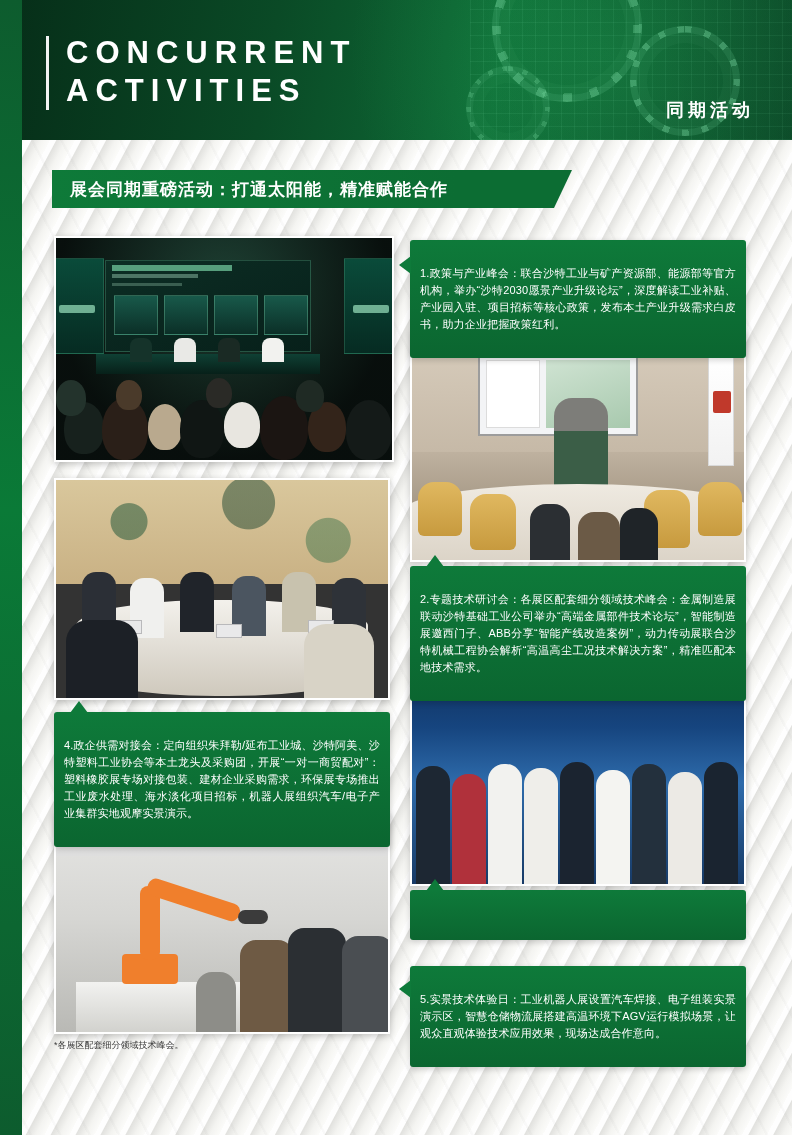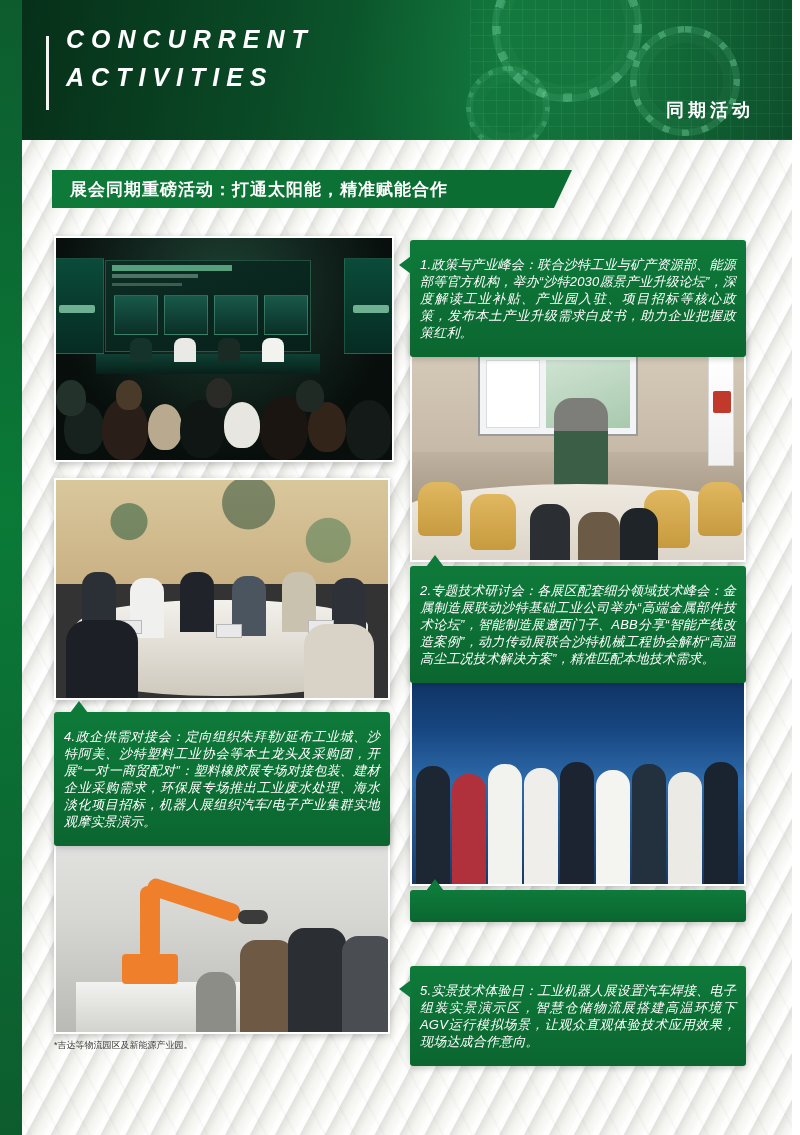--- a/index.html
+++ b/index.html
@@ -84,23 +84,23 @@
     background:
       linear-gradient(90deg, rgba(0,0,0,0) 0%, rgba(30,140,80,0.18) 100%),
       repeating-linear-gradient(0deg, rgba(150,255,200,0.07) 0 1px, rgba(0,0,0,0) 1px 13px),
       repeating-linear-gradient(90deg, rgba(150,255,200,0.07) 0 1px, rgba(0,0,0,0) 1px 13px);
   }
   .header-rule {
     position:absolute; left:46px; top:36px; width: 3px; height: 74px;
     background:#ffffff; opacity:.95;
   }
   .header-title {
-    position:absolute; left:66px; top:20px;
+    position:absolute; left:66px; top:34px;
     color:#ffffff;
-    font-size:25px; font-weight:bold; letter-spacing:7px; line-height:38px;font-style:italic;
+    font-size:31px; font-weight:bold; letter-spacing:7px; line-height:38px;
   }
   .header-title .l2 { display:block; }
   .header-cn {
     position:absolute; right:46px; top:98px;
     color:#ffffff; font-size:18px; font-weight:bold; letter-spacing:4px;
   }
 
   
   .section-bar {
     position:absolute; left:52px; top:170px;
@@ -211,28 +211,27 @@
   .p5 .arm{position:absolute;background:#f07f2c;border-radius:8px;}
   .p5 .table{position:absolute;left:20px;top:168px;right:30px;height:54px;background:linear-gradient(180deg,#f2f2f0,#cfcfcb);}
   .p5 .visitor{position:absolute;bottom:0;border-radius:16px 16px 0 0;}
 
   
   .callout {
     position:absolute;
     background: linear-gradient(180deg,#0e7a3a 0%, #0b6630 100%);
     color:#ffffff;
     border-radius: 3px;
-    padding: 16px 10px;
-    font-size: 13px;
+    padding: 25px 10px;
+    font-size: 11px;
     line-height: 17px;
     letter-spacing: .2px;
     box-shadow: 0 2px 6px rgba(0,0,0,.18);
     z-index: 4;
     text-align: justify;
-    font-style: italic;
   }
   .callout .tip {
     position:absolute; width:0; height:0;
   }
   .c1 { left: 410px; top: 240px; width: 336px; }
   .c1 .tip { left:-11px; top:16px; border-top:9px solid transparent; border-bottom:9px solid transparent; border-right:12px solid #0e7a3a; }
   .c2 { left: 410px; top: 566px; width: 336px; }
   .c2 .tip { left:16px; top:-11px; border-left:9px solid transparent; border-right:9px solid transparent; border-bottom:12px solid #0e7a3a; }
   .c3 { left: 54px; top: 712px; width: 336px; }
   .c3 .tip { left:16px; top:-11px; border-left:9px solid transparent; border-right:9px solid transparent; border-bottom:12px solid #0e7a3a; }
@@ -421,15 +420,15 @@
 
   <div class="callout c4">
     <div class="tip"></div>
   </div>
 
   <div class="callout c5">
     <div class="tip"></div>
     <span>5.实景技术体验日：工业机器人展设置汽车焊接、电子组装实景演示区，智慧仓储物流展搭建高温环境下AGV运行模拟场景，让观众直观体验技术应用效果，现场达成合作意向。</span>
   </div>
 
-  <div class="footnote">*吉达等物流园区及新能源产业园。</div>
+  <div class="footnote">*各展区配套细分领域技术峰会。</div>
 
 </div>
 
 </body></html>

